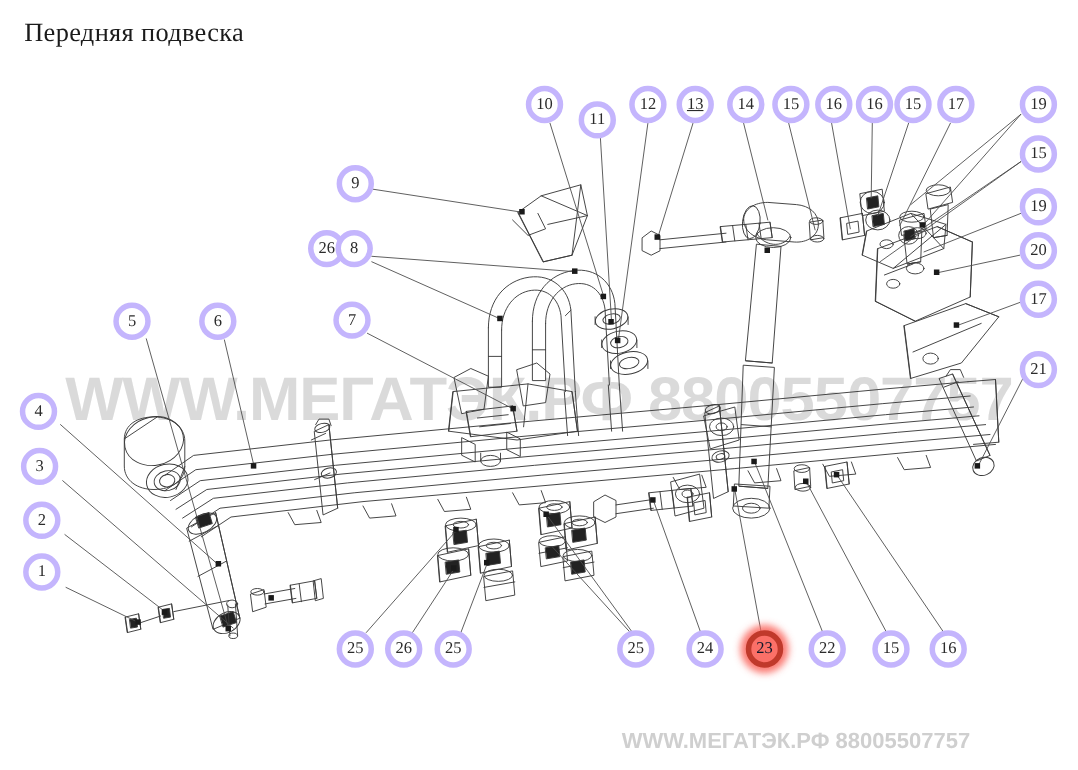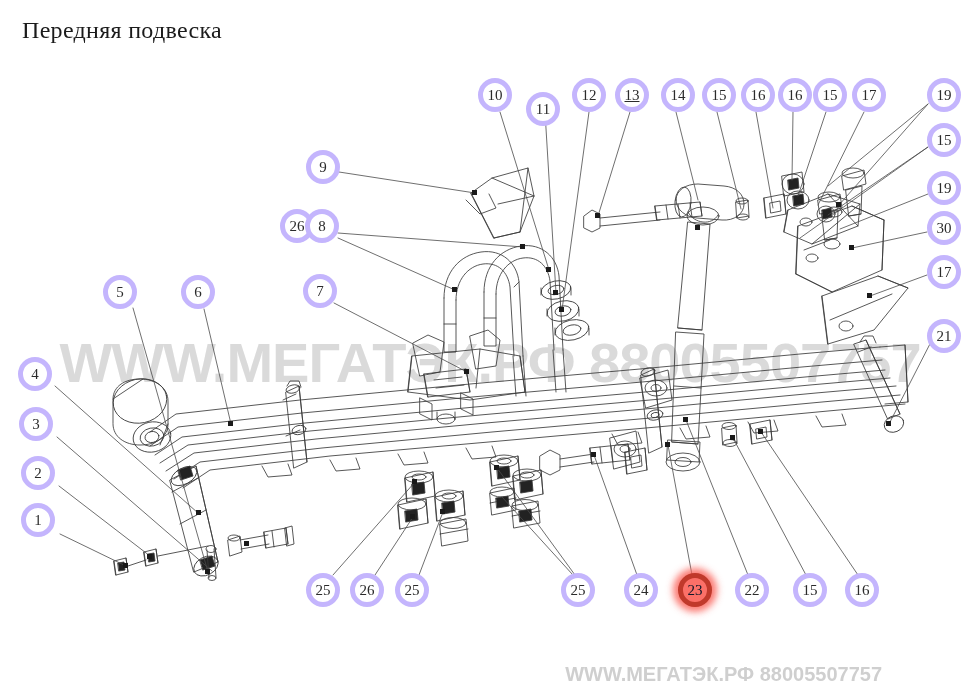--- a/index.html
+++ b/index.html
@@ -531,21 +531,21 @@
     <div class="callout" style="left:632px; top:95px;text-decoration:underline;">13</div>
     <div class="callout" style="left:678px; top:95px;">14</div>
     <div class="callout" style="left:719px; top:95px;">15</div>
     <div class="callout" style="left:758px; top:95px;">16</div>
     <div class="callout" style="left:795px; top:95px;">16</div>
     <div class="callout" style="left:830px; top:95px;">15</div>
     <div class="callout" style="left:869px; top:95px;">17</div>
     <div class="callout" style="left:944px; top:95px;">19</div>
     <div class="callout" style="left:944px; top:140px;">15</div>
     <div class="callout" style="left:944px; top:188px;">19</div>
-    <div class="callout" style="left:944px; top:228px;">30</div>
+    <div class="callout" style="left:944px; top:228px;">20</div>
     <div class="callout" style="left:944px; top:272px;">17</div>
     <div class="callout" style="left:944px; top:336px;">21</div>
     <div class="callout" style="left:323px; top:590px;">25</div>
     <div class="callout" style="left:367px; top:590px;">26</div>
     <div class="callout" style="left:412px; top:590px;">25</div>
     <div class="callout" style="left:578px; top:590px;">25</div>
     <div class="callout" style="left:641px; top:590px;">24</div>
     <div class="callout highlight" style="left:695px; top:590px;">23</div>
     <div class="callout" style="left:752px; top:590px;">22</div>
     <div class="callout" style="left:810px; top:590px;">15</div>

